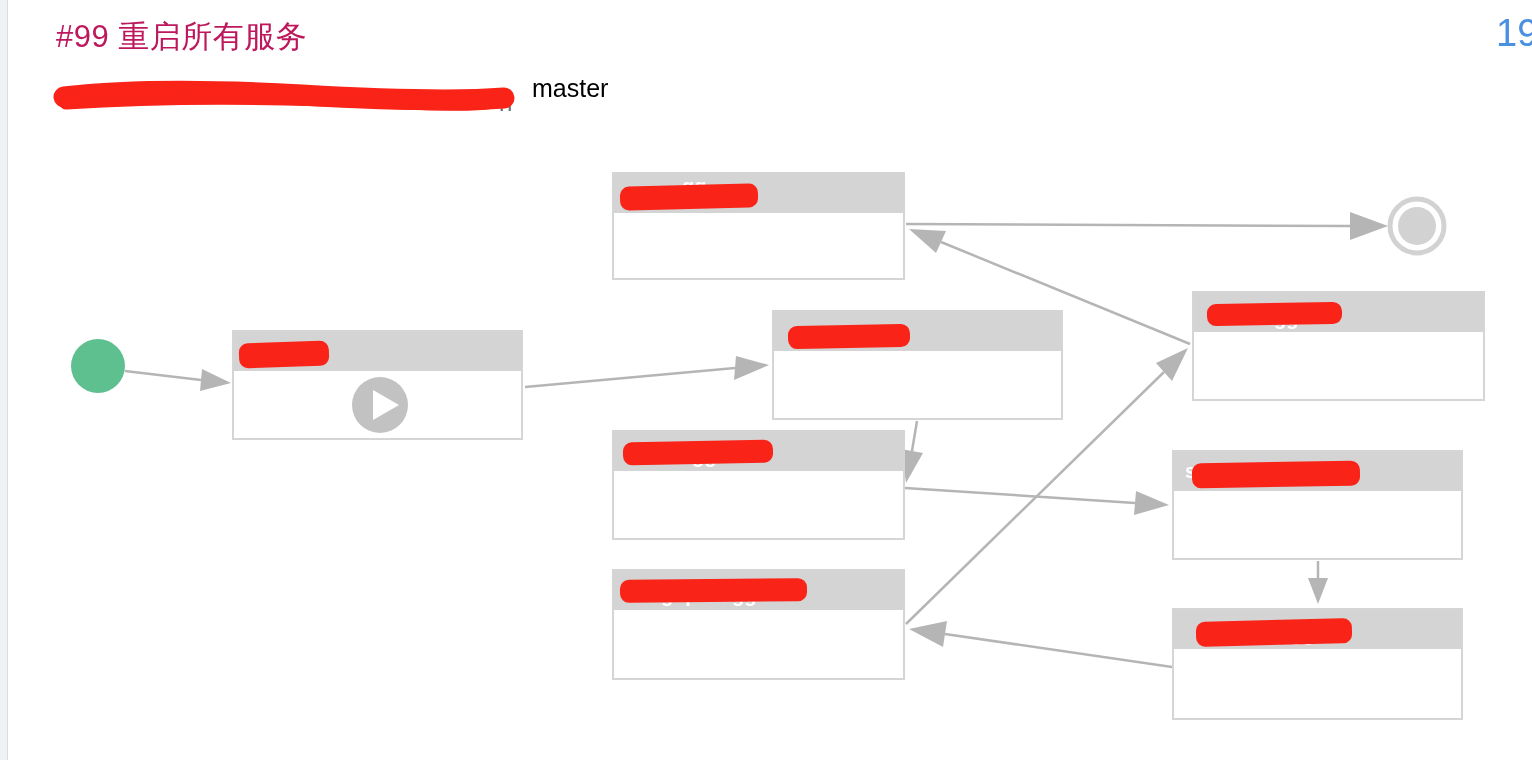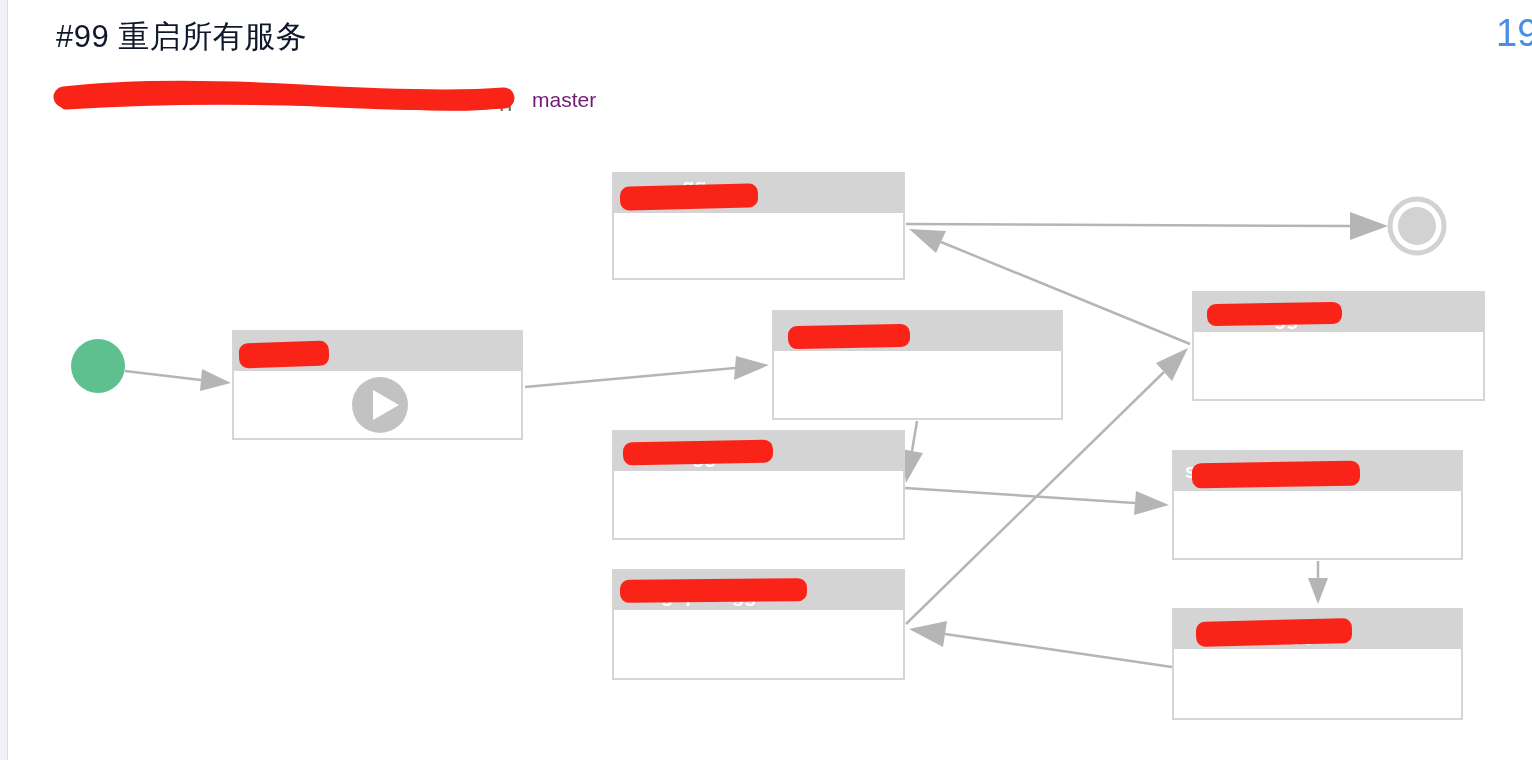--- a/index.html
+++ b/index.html
@@ -5,23 +5,23 @@
   html,body{margin:0;padding:0;}
   body{
     width:1532px;height:760px;position:relative;overflow:hidden;
     background:#ffffff;font-family:"Liberation Sans",sans-serif;
     -webkit-font-smoothing:antialiased;
   }
   
   .left-strip{position:absolute;left:0;top:0;width:7px;height:760px;background:#f0f1f4;border-right:1px solid #dcdde0;}
 
   
-  .page-title{position:absolute;left:56px;top:16px;font-size:31px;color:#0f172a;letter-spacing:.5px;white-space:nowrap;}
+  .page-title{position:absolute;left:56px;top:16px;font-size:31px;color:#be185d;letter-spacing:.5px;white-space:nowrap;}
   .build-number{position:absolute;left:1496px;top:12px;font-size:38px;color:#4a90e2;white-space:nowrap;}
-  .branch-label{position:absolute;left:532px;top:88px;font-size:21px;color:#701a75;}
+  .branch-label{position:absolute;left:532px;top:74px;font-size:25px;color:#000000;}
   .url-fragment{position:absolute;left:499px;top:89px;font-size:24px;color:#6e6e6e;}
   .url-redact{position:absolute;left:52px;top:80px;width:470px;height:44px;pointer-events:none;}
 
   
   .diagram-svg{position:absolute;left:0;top:0;z-index:0;}
 
   
   .stage{position:absolute;background:#ffffff;border:2px solid #d5d5d5;box-sizing:border-box;z-index:1;}
   .stage-header{position:relative;height:39px;background:#d4d4d4;overflow:visible;}
   .stage-body{position:relative;height:calc(100% - 39px);}

